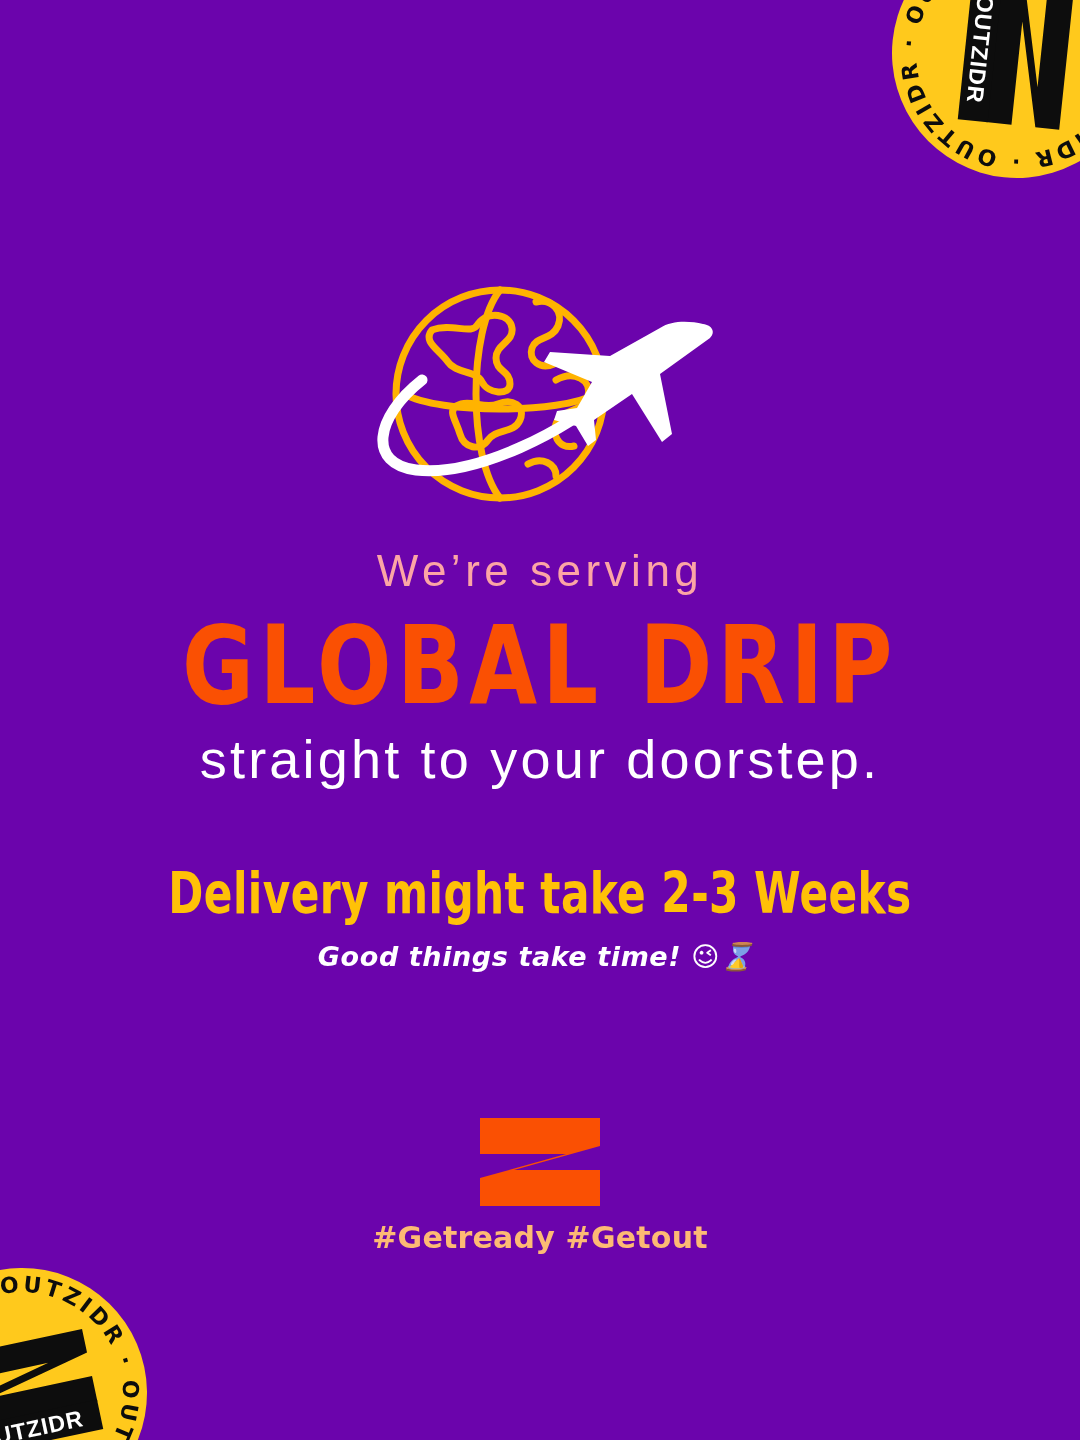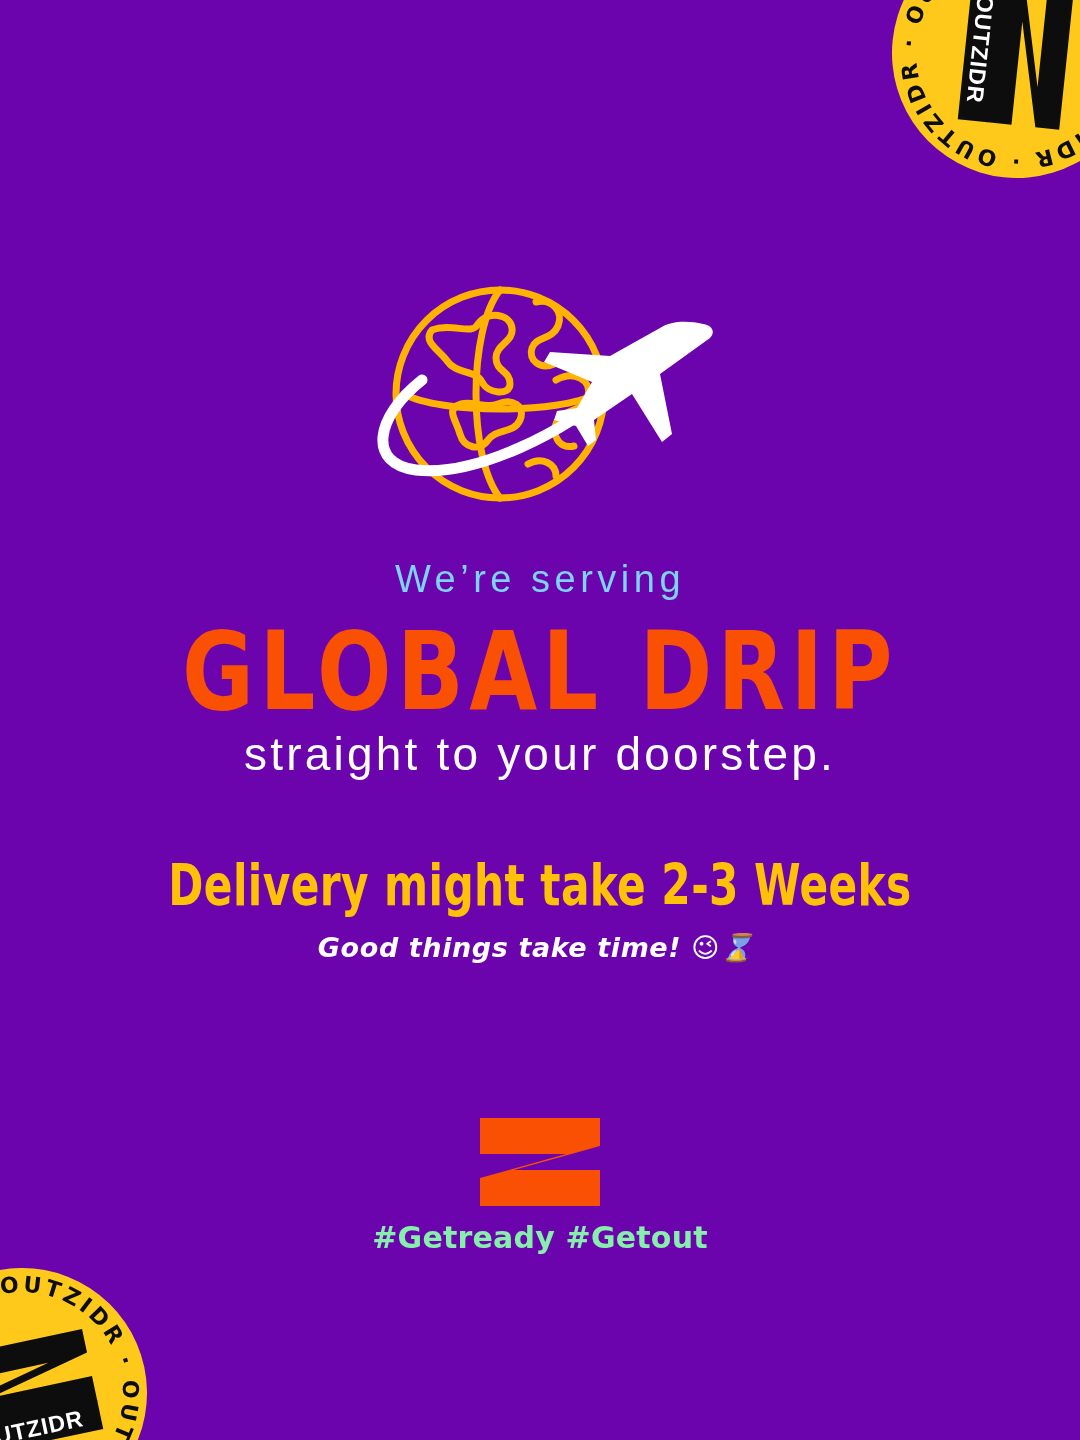--- a/index.html
+++ b/index.html
@@ -86,46 +86,46 @@
 
   
   #copy {
     position: absolute;
     left: 0;
     top: 548px;
     width: 100%;
     text-align: center;
   }
   #eyebrow {
-    color: #7dd3fc;
-    font-size: 38px;
+    color: #fca5a5;
+    font-size: 44px;
     font-weight: 400;
     letter-spacing: 4.5px;
     line-height: 1.05;
-    margin: 12px;
+    margin: 0;
   }
   #headline {
     color: #FA5003;
     font-family: "DejaVu Sans", sans-serif;
     font-size: 92px;
     font-weight: 700;
     font-stretch: condensed;
     letter-spacing: 5px;
     line-height: 1.05;
     margin: 16px 0 0 0;
     transform: scaleX(1.06) scaleY(1.18);
     transform-origin: center top;
   }
   #subhead {
     color: #ffffff;
-    font-size: 46px;
+    font-size: 54px;
     font-weight: 400;
     letter-spacing: 3.2px;
     line-height: 1.05;
-    margin: 18px 0 0 0;
+    margin: 24px 0 0 0;
   }
   #delivery-line {
     color: #FFC107;
     font-family: "DejaVu Sans", sans-serif;
     font-size: 47px;
     font-weight: 700;
     font-stretch: condensed;
     letter-spacing: 0.4px;
     line-height: 1.05;
     margin: 76px 0 0 0;
@@ -151,21 +151,21 @@
     width: 100%;
     text-align: center;
   }
   #footer-logo {
     display: block;
     margin: 0 auto;
     width: 124px;
     height: 92px;
   }
   #hashtags {
-    color: #86efac;
+    color: #fdba74;
     font-family: "DejaVu Sans", sans-serif;
     font-size: 30px;
     font-weight: 700;
     letter-spacing: 0.2px;
     margin: 12px 0 0 0;
   }
 </style>
 </head>
 <body>
 

